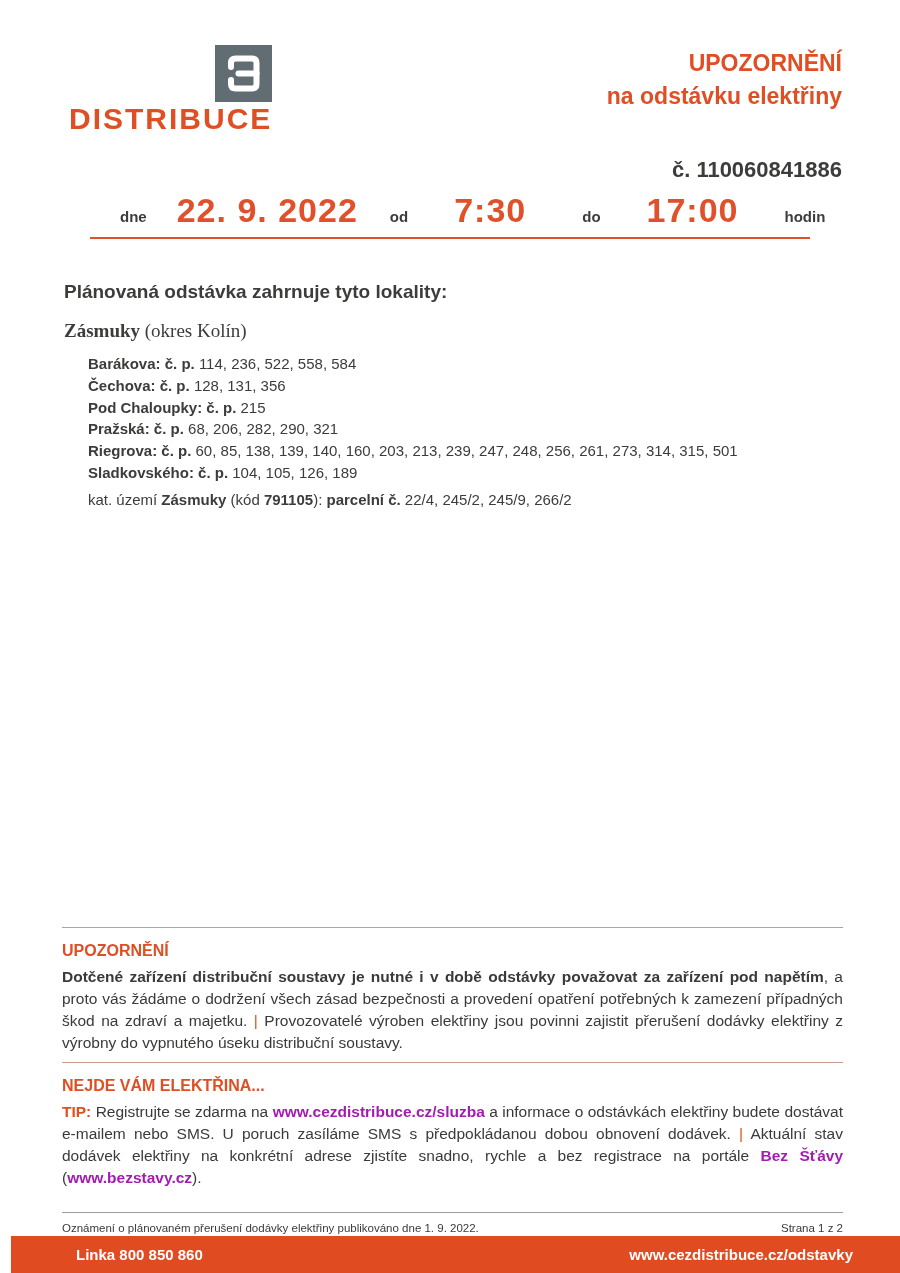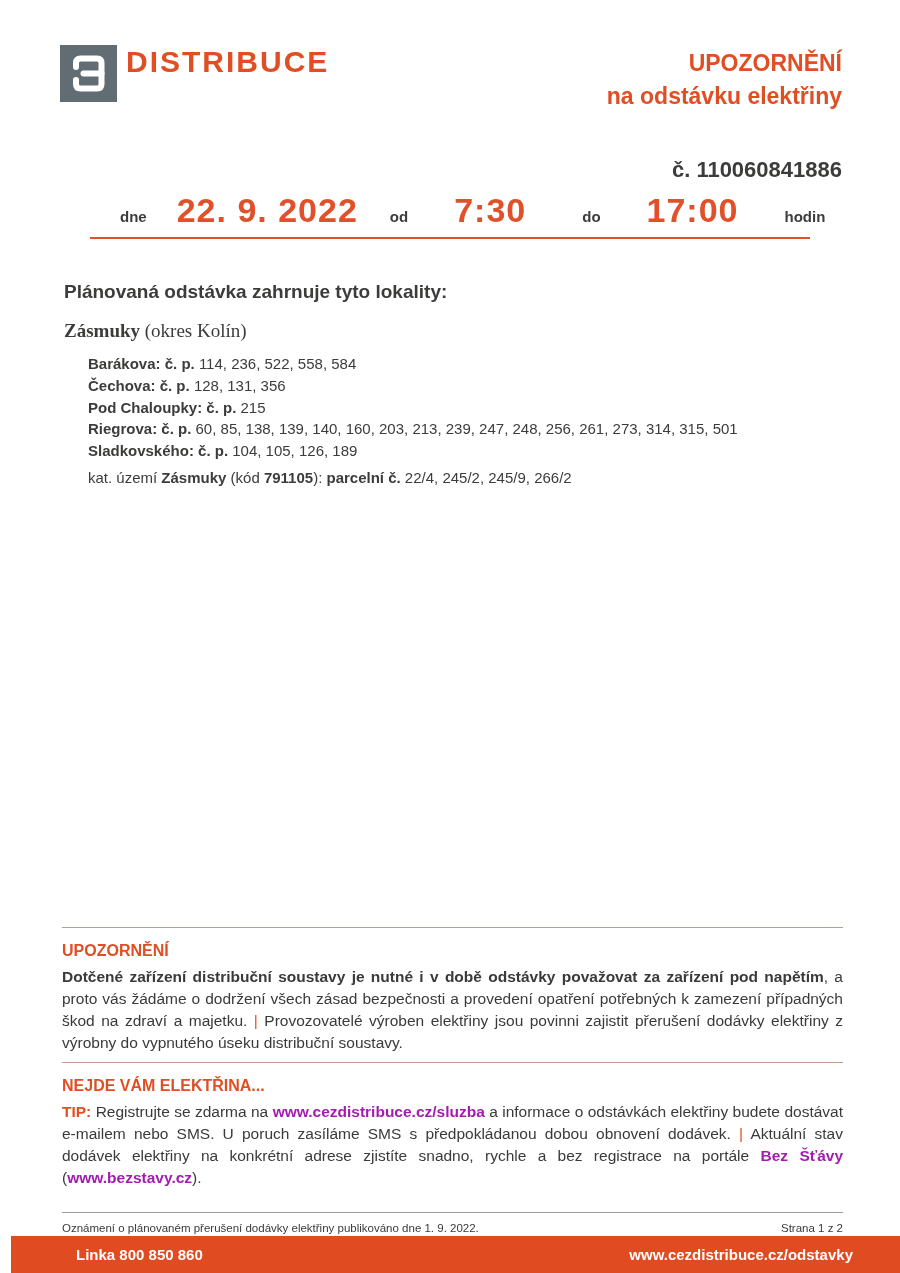--- a/index.html
+++ b/index.html
@@ -16,21 +16,21 @@
     padding: 45px 58px 0 60px;
   }
 
   
   .header {
     display: flex;
     justify-content: space-between;
     align-items: flex-start;
     height: 100px;
   }
-  .brand { display: flex; align-items: flex-start; }
+  .brand { display: flex; align-items: flex-end; flex-direction: column; }
   .logo-mark { width: 57px; height: 57px; display: block; }
   .brand-text {
     color: #e04e23;
     font-size: 30px;
     font-weight: bold;
     letter-spacing: 2px;
     margin-left: 9px;
   }
   .header-right {
     text-align: right;
@@ -218,20 +218,24 @@
     </div>
     <div class="street-row">
       <span class="b">Čechova: č. p.</span>
       <span>128, 131, 356</span>
     </div>
     <div class="street-row">
       <span class="b">Pod Chaloupky: č. p.</span>
       <span>215</span>
     </div>
     <div class="street-row">
+      <span class="b">Pražská: č. p.</span>
+      <span>68, 206, 282, 290, 321</span>
+    </div>
+    <div class="street-row">
       <span class="b">Riegrova: č. p.</span>
       <span>60, 85, 138, 139, 140, 160, 203, 213, 239, 247, 248, 256, 261, 273, 314, 315, 501</span>
     </div>
     <div class="street-row">
       <span class="b">Sladkovského: č. p.</span>
       <span>104, 105, 126, 189</span>
     </div>
   </div>
 
   <div class="cadastre"><span>kat. území </span><span class="b">Zásmuky</span><span> (kód </span><span class="b">791105</span><span>): </span><span class="b">parcelní č.</span><span> 22/4, 245/2, 245/9, 266/2</span></div>

